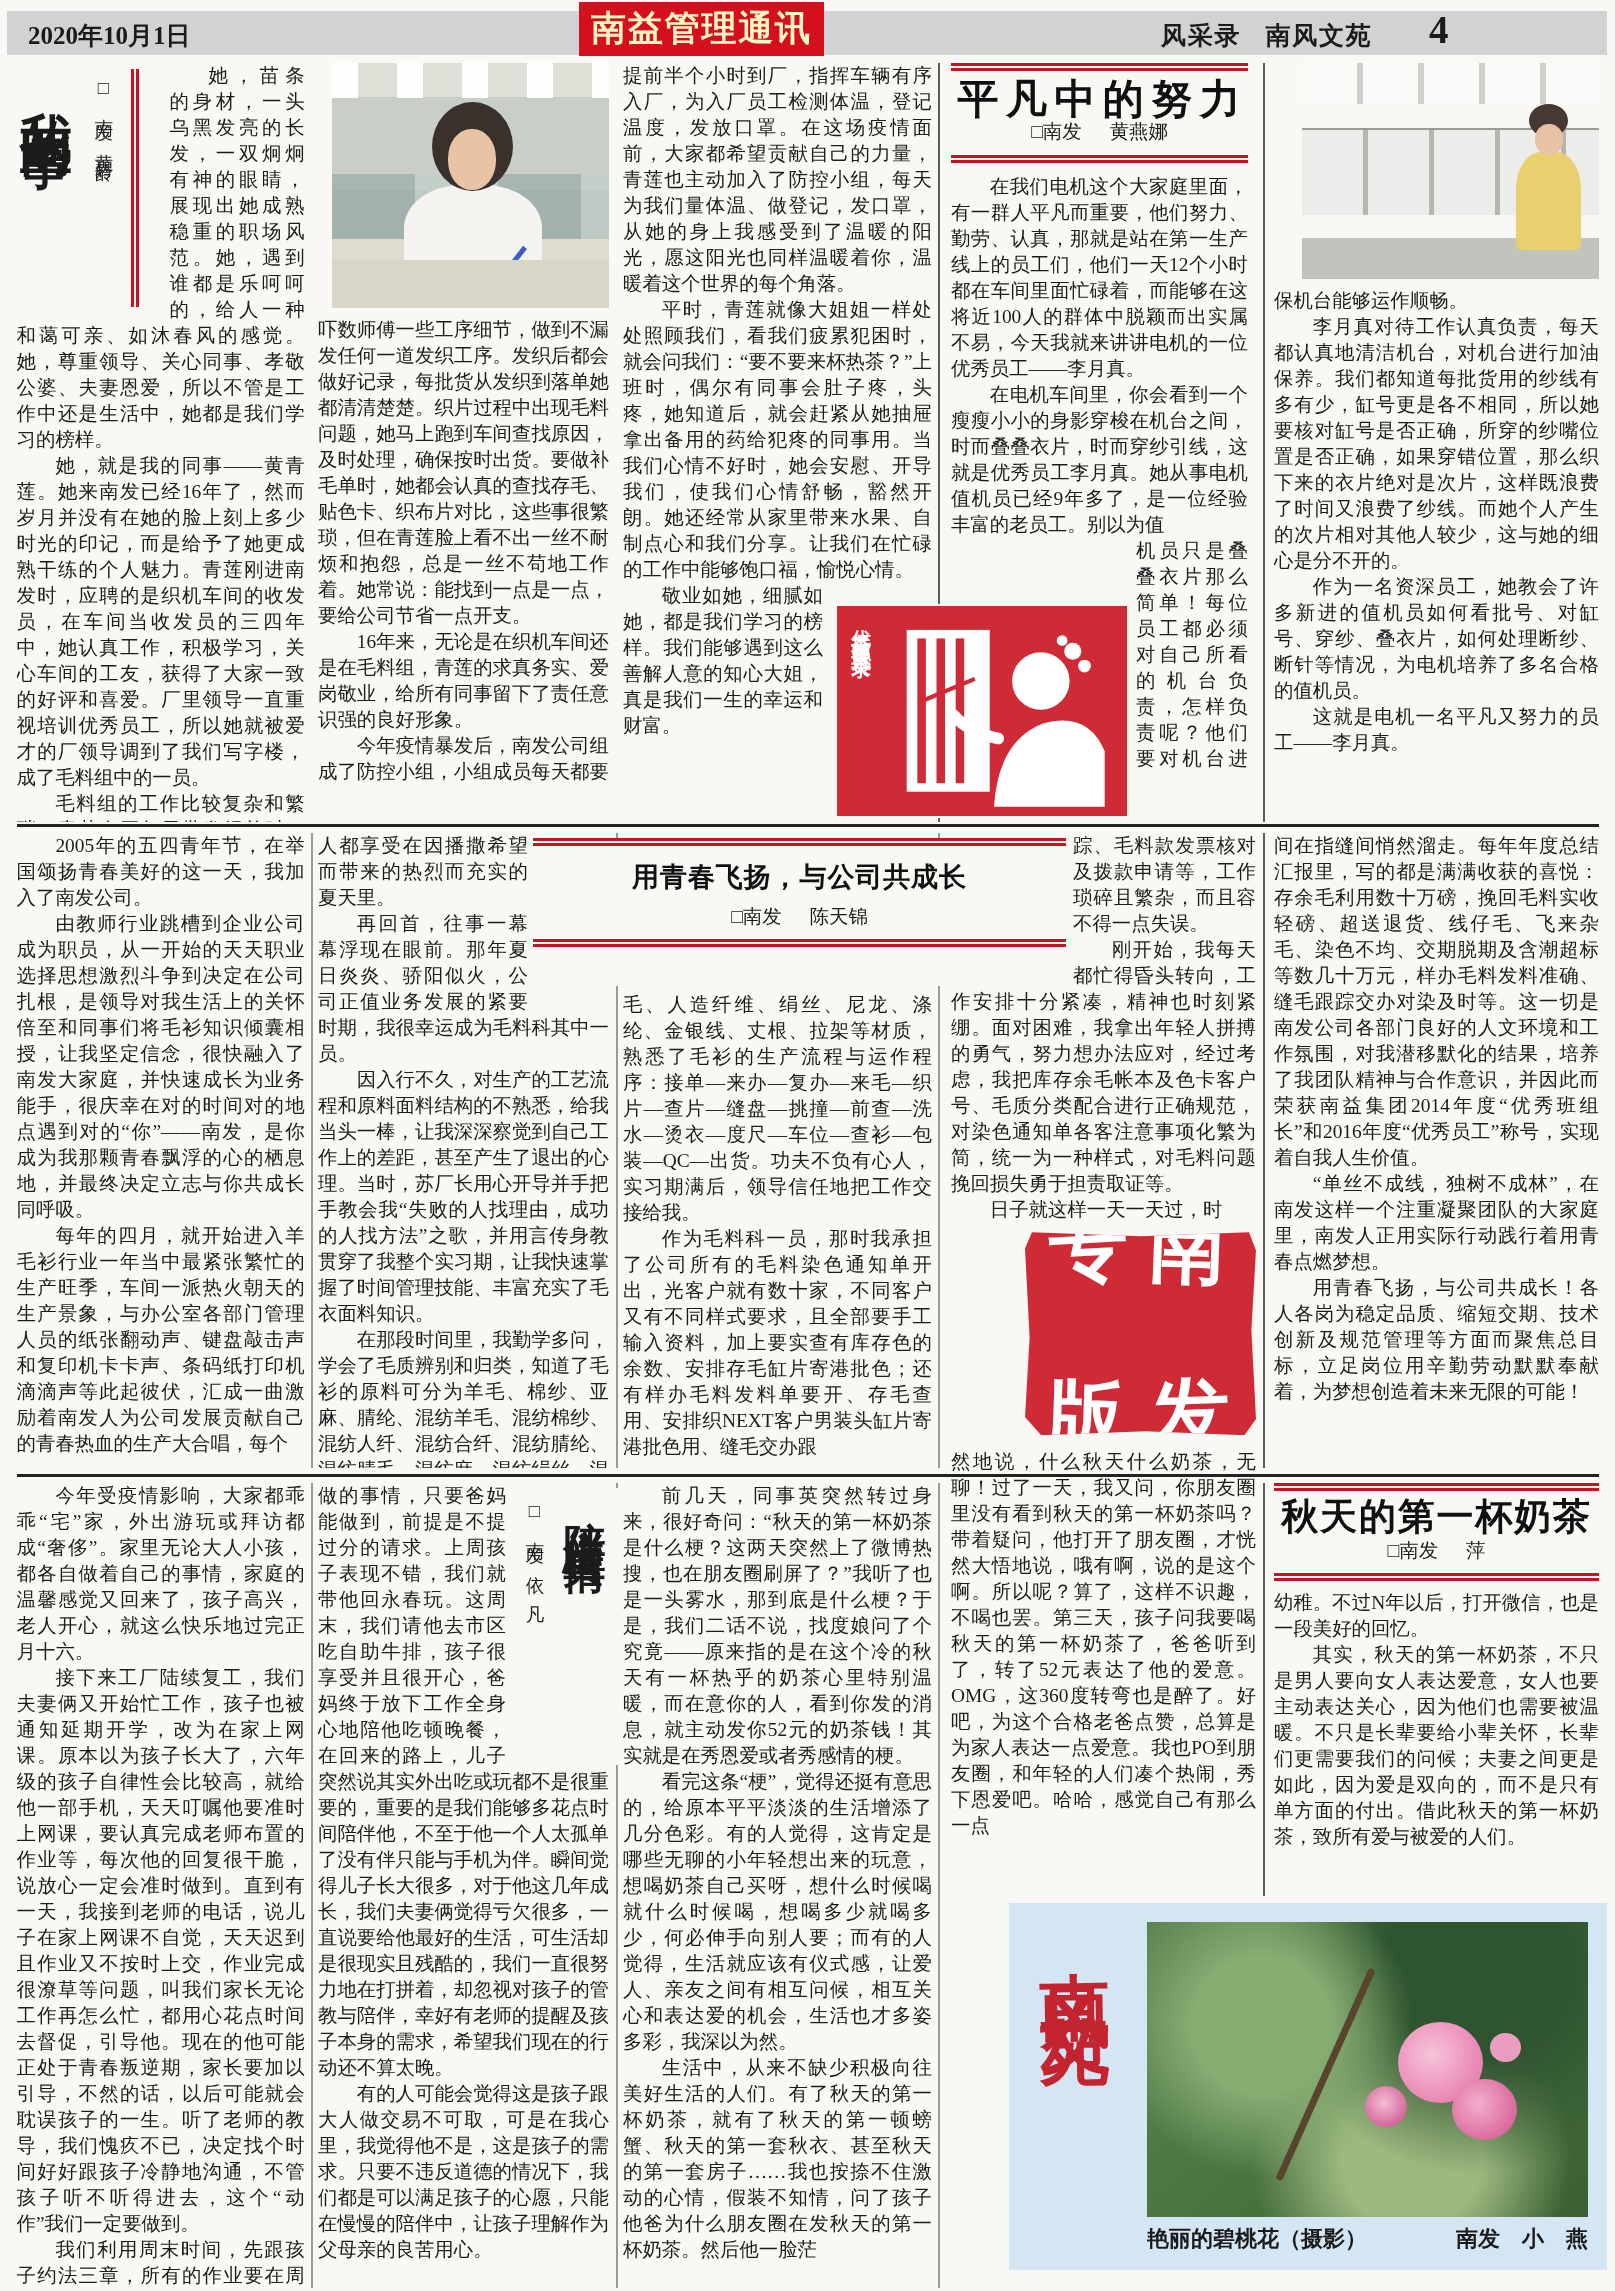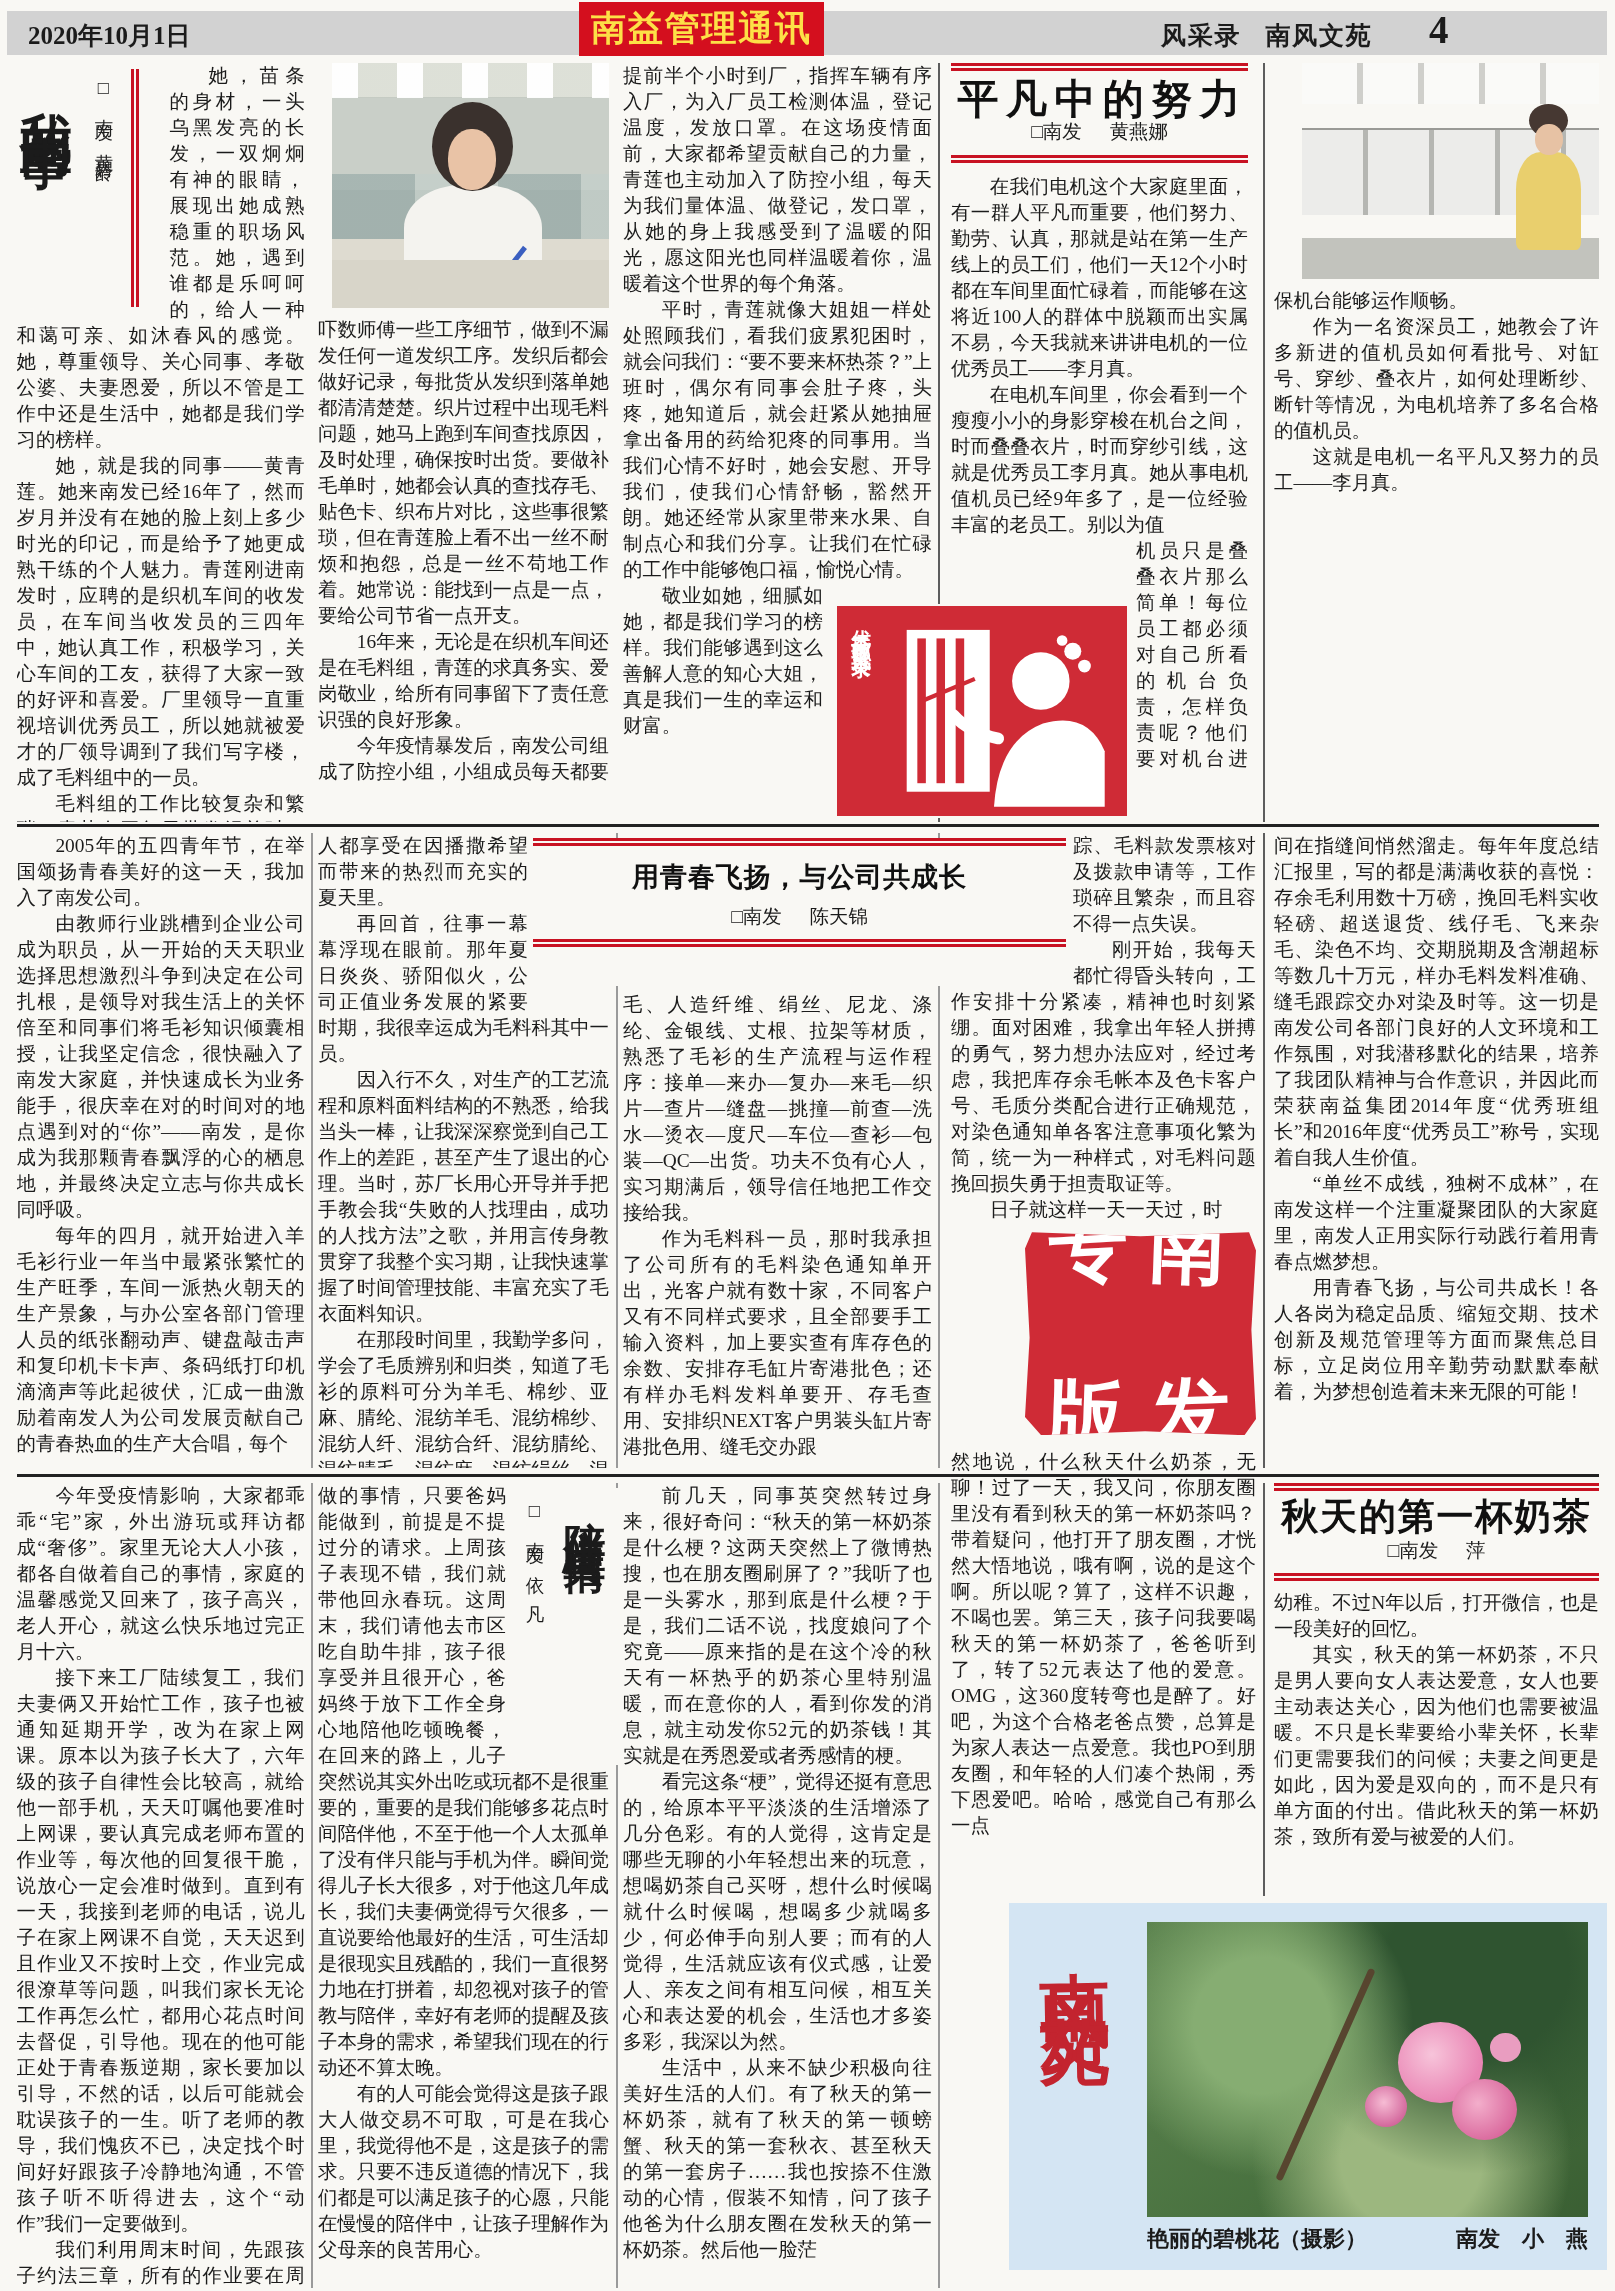--- a/index.html
+++ b/index.html
@@ -3,21 +3,21 @@
 <meta charset="utf-8">
 <style>
   html,body{margin:0;padding:0;background:#888;}
   .page{position:relative;width:1615px;height:2292px;background:#f9f8f4;overflow:hidden;
         font-family:"Liberation Serif","DejaVu Serif",serif;color:#1b1b1b;}
   
   .hdr-bar{position:absolute;left:7.4px;top:11px;width:1600px;height:44px;background:#d2d2d2;}
   .hdr-date{position:absolute;left:28px;top:18.5px;font-size:25px;font-weight:700;}
   .masthead{position:absolute;left:579px;top:1.8px;width:245px;height:54px;background:#d40f1e;
             display:flex;align-items:center;justify-content:center;}
-  .masthead span{color:#fde047;font-size:35px;font-weight:900;letter-spacing:1.8px;}
+  .masthead span{color:#fef9c3;font-size:35px;font-weight:900;letter-spacing:1.8px;}
   .hdr-sections{position:absolute;left:1161px;top:18.5px;font-size:25px;font-weight:700;letter-spacing:1.8px;}
   .hdr-sections span{margin-right:24px;}
   .hdr-page{position:absolute;left:1429px;top:7.4px;font-size:39px;font-weight:700;}
   
   .col{position:absolute;text-align:justify;font-size:19.4px;line-height:26px;overflow:hidden;}
   .para{margin:0;text-indent:2em;}
   .np{text-indent:0;}
   .cut{float:left;}
   .cut.r{float:right;}
   .vdiv{position:absolute;width:1.8px;background:#5d5d5d;}
@@ -184,20 +184,21 @@
   <div class="col" style="left:1274px;top:63px;width:325px;height:759px;">
     <div class="photo ph-factory">
       <div class="beams"></div>
       <div class="machines"></div>
       <div class="floor"></div>
       <div class="p-shirt"></div>
       <div class="p-hair"></div>
       <div class="p-face"></div>
     </div>
     <p class="para np">保机台能够运作顺畅。</p>
+    <p class="para">李月真对待工作认真负责，每天都认真地清洁机台，对机台进行加油保养。我们都知道每批货用的纱线有多有少，缸号更是各不相同，所以她要核对缸号是否正确，所穿的纱嘴位置是否正确，如果穿错位置，那么织下来的衣片绝对是次片，这样既浪费了时间又浪费了纱线。而她个人产生的次片相对其他人较少，这与她的细心是分不开的。</p>
     <p class="para">作为一名资深员工，她教会了许多新进的值机员如何看批号、对缸号、穿纱、叠衣片，如何处理断纱、断针等情况，为电机培养了多名合格的值机员。</p>
     <p class="para">这就是电机一名平凡又努力的员工——李月真。</p>
   </div>
 
   <div class="hdiv" style="top:824px;"></div>
 
   <div class="t3-block">
     <div class="rrule"></div>
     <div class="htitle t3-title">用青春飞扬，与公司共成长</div>
     <div class="hby">

